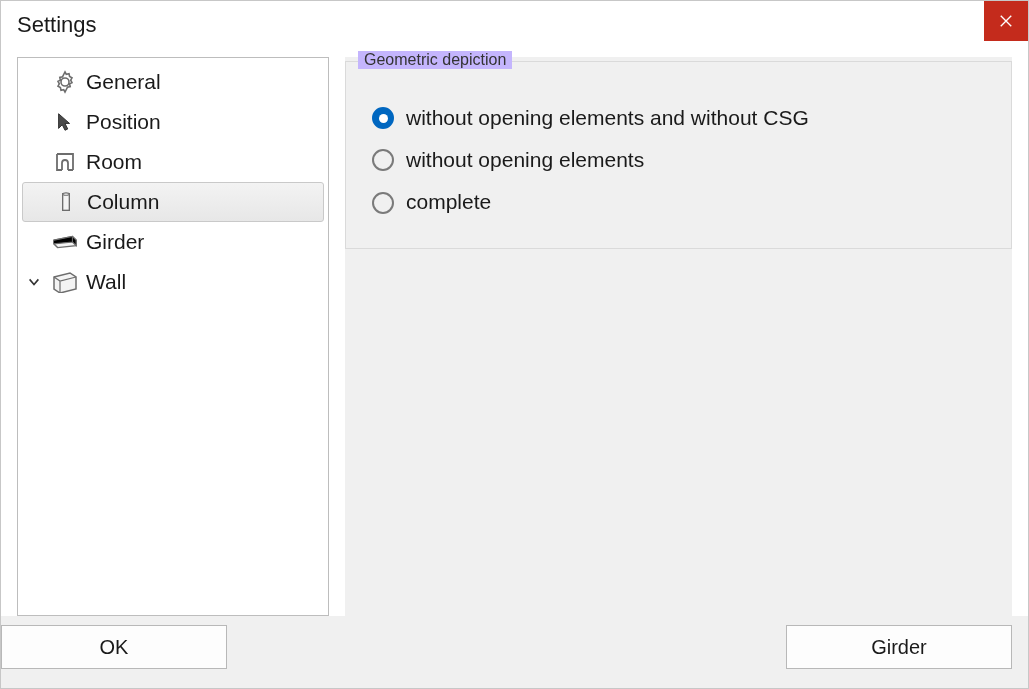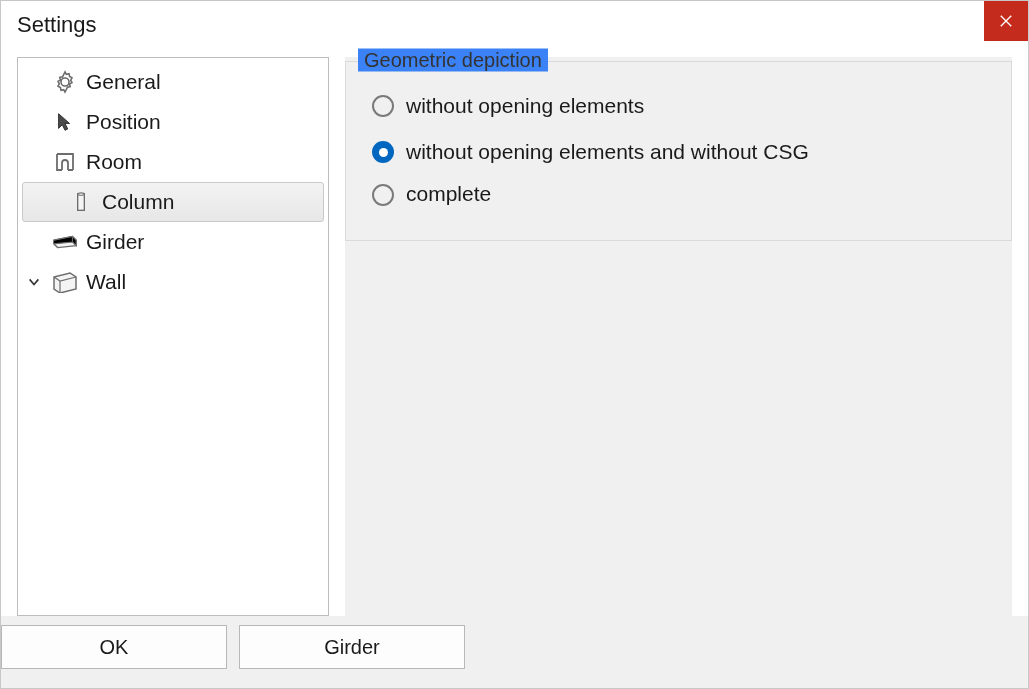--- a/index.html
+++ b/index.html
@@ -56,21 +56,21 @@
     height: 40px;
     padding: 0 6px;
     cursor: pointer;
     gap: 8px;
   }
   .tree-item.selected {
     background: linear-gradient(#f3f3f3,#e7e7e7);
     border: 1px solid #c9c9c9;
     border-radius: 3px;
     margin: 0 4px;
-    padding: 0 17px;
+    padding: 0 2px;
   }
   .expander {
     width: 20px; display:flex; align-items:center; justify-content:center;
     color:#444;
   }
   .expander-placeholder { width: 20px; }
   .tree-icon { width: 26px; height:26px; display:flex; align-items:center; justify-content:center; }
   .tree-label { font-size: 21px; }
   .indent1 { padding-left: 44px; }
   .content-panel {
@@ -82,23 +82,23 @@
   .groupbox {
     margin: 4px 0 0 0;
     border: 1px solid #dadada;
     background: #f0f0f0;
     padding: 22px 24px 24px 24px;
     position: relative;
   }
   .group-title {
     position: absolute;
     top: -2px; left: 12px;
-    background: #3b82f6;
+    background: #c4b5fd;
     padding: 0 6px;
-    font-size: 20px;
+    font-size: 16px;
     color: #333;
     transform: translateY(-50%);
   }
   .radio-row {
     display: flex; align-items: center;
     gap: 12px;
     margin: 10px 2px 18px 2px;
     cursor: pointer;
     font-size: 21px;
   }
@@ -113,21 +113,21 @@
     border-color: #0067C0;
     background: #0067C0;
   }
   .radio-outer.checked::after {
     content:"";
     width: 9px; height:9px; border-radius:50%;
     background:#fff;
   }
   .button-row {
     height: 72px;
-    display:flex; justify-content:flex-start; align-items:center;
+    display:flex; justify-content:space-between; align-items:center;
     gap: 12px;
     padding: 0 16px 10px 0;
     background:#f0f0f0;
   }
   .btn {
     min-width: 226px;
     height: 44px;
     background: #fdfdfd;
     border: 1px solid #b8b8b8;
     font-size: 20px;
@@ -224,27 +224,27 @@
       </div>
 
 
     </div>
 
     <div class="right-fill">
       <div class="content-panel">
         <div class="groupbox">
           <div class="group-title">Geometric depiction</div>
 
+          <div class="radio-row" style="margin-top:22px;">
+            <span class="radio-outer checked"></span>
+            <span>without opening elements and without CSG</span>
+          </div>
           <div class="radio-row">
             <span class="radio-outer"></span>
             <span>without opening elements</span>
-          </div>
-          <div class="radio-row" style="margin-top:22px;">
-            <span class="radio-outer checked"></span>
-            <span>without opening elements and without CSG</span>
           </div>
           <div class="radio-row" style="margin-bottom:10px;align-items:flex-end;">
             <span class="radio-outer"></span>
             <span>complete</span>
           </div>
         </div>
       </div>
       <div style="flex:1;"></div>
     </div>
   </div>

